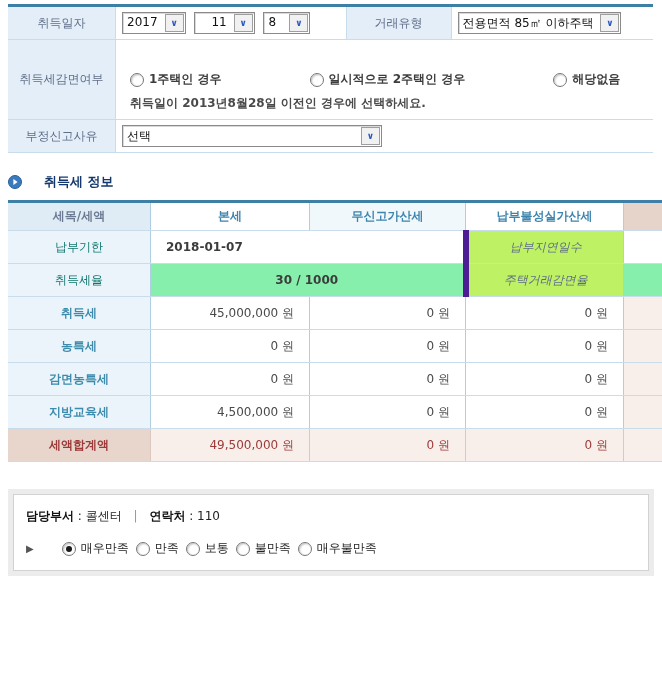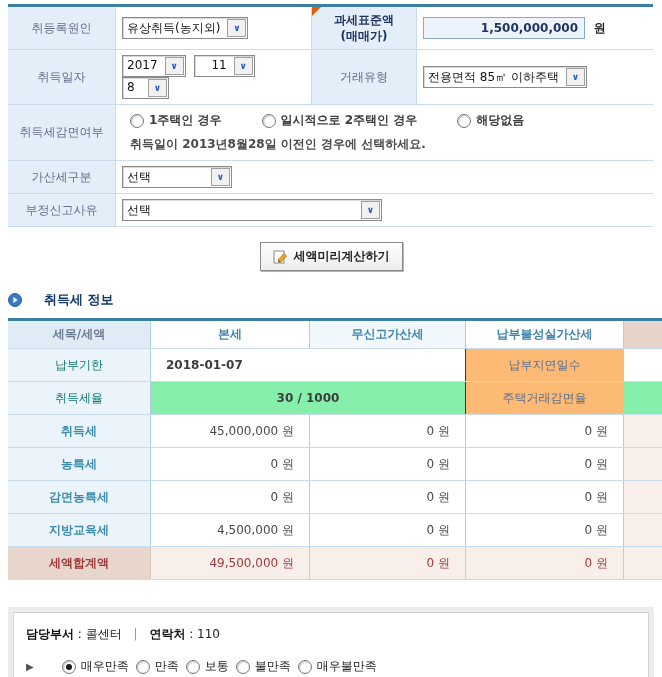--- a/index.html
+++ b/index.html
@@ -24,21 +24,21 @@
   .sel-btn{width:17px;background:#f1f1f1;border:1px solid #9f9f9f;margin:1px;display:flex;
            align-items:center;justify-content:center;color:#2a58c6;font-size:9px;font-weight:bold;}
 
   
   .radio{display:inline-block;width:12px;height:12px;border:1px solid #777;border-radius:50%;
          background:#fff;box-shadow:inset 1px 1px 2px #c2c2c2;vertical-align:-2px;margin-right:5px;flex:none;}
   .radio.checked{position:relative;}
   .radio.checked::after{content:"";position:absolute;left:3px;top:3px;width:6px;height:6px;background:#1a1a1a;border-radius:50%;}
   .radio-row{display:flex;align-items:center;}
   .radio-opt{display:flex;align-items:center;font-weight:bold;color:#3c3c3c;white-space:nowrap;}
-  .exemption-opts{gap:40px;padding:2px 0 1px 8px;}
+  .exemption-opts{gap:88px;padding:2px 0 1px 8px;margin-top:24px;}
   .exemption-note{font-weight:bold;color:#4a4a4a;padding:6px 0 2px 8px;}
 
   
   .btn-row{text-align:center;margin-top:15px;}
   .calc-btn{display:inline-flex;align-items:center;gap:6px;background:linear-gradient(#ffffff,#ececec);
             border:1px solid #8a8a8a;box-shadow:1px 1px 0 #b5b5b5;padding:5px 12px;font-weight:bold;
             font-size:12px;color:#222;cursor:pointer;font-family:"DejaVu Sans",sans-serif;}
 
   
   .sec-title{display:flex;align-items:center;gap:22px;margin:20px 0 0 8px;color:#14386b;font-weight:bold;font-size:13px;}
@@ -46,21 +46,21 @@
   
   .rt{width:645px;margin:9px 0 0 8px;border-collapse:collapse;border-top:3px solid #3e7fa5;table-layout:fixed;}
   .rt th,.rt td{border-bottom:1px solid #c9dcec;font-size:12px;height:32px;padding:0 15px;}
   .rt tr.head th{height:27px;font-weight:bold;}
   .c0{width:112px;} .c1{width:128px;} .c2{width:125px;} .c3{width:127px;} .c4{width:153px;}
   .h-lbl{background:#dfecf5;color:#6b7a92;border-right:1px solid #aecfe2;}
   .h-w{background:#fff;color:#3e84ad;border-right:1px solid #aecfe2;}
   .h-b{background:#f0f8fb;color:#3e84ad;border-right:1px solid #aecfe2;}
   .h-pink{background:#e6d3c9;color:#9c3a3a;}
   .row-lbl{background:#eaf4fa;color:#0f766e;text-align:center;border-right:1px solid #aecfe2;}
-  .mid-lbl{background:#fdba74;color:#5f6e88;text-align:center;border-left:1px solid #4c1d95;border-right:1px solid #aecfe2;}
+  .mid-lbl{background:#bef264;color:#5f6e88;text-align:center;border-left:6px solid #4c1d95;border-right:1px solid #aecfe2;font-style:italic;}
   .val-l{text-align:left;padding-left:14px;font-weight:bold;color:#3c3c3c;background:#fff;}
   .val-c{text-align:center;font-weight:bold;color:#3c3c3c;background:#86efac;}
   .val-r{text-align:right;padding-right:12px;font-weight:bold;color:#3c3c3c;background:#fff;}
   .t-lbl{background:#eaf4fa;color:#3e8cad;font-weight:bold;text-align:center;border-right:1px solid #aecfe2;}
   .t-val{background:#fff;text-align:right;padding-right:10px;color:#4a4a4a;border-right:1px solid #aecfe2;}
   .t-pink{background:#f8efea;text-align:right;padding-right:10px;color:#9c4040;border-left:1px solid #ddc8bd;}
   .tot-lbl{background:#e8d5cb;color:#9c3a3a;font-weight:bold;text-align:center;border-right:1px solid #ddc8bd;}
   .tot-val{background:#f8efea;text-align:right;padding-right:10px;color:#9c3a3a;border-right:1px solid #ddc8bd;}
   .tot-pink{background:#f8efea;text-align:right;padding-right:10px;color:#9c3a3a;}
 
@@ -76,38 +76,20 @@
   .survey-opts .radio-opt{font-weight:normal;color:#222;}
   .tri{color:#555;font-size:10px;}
 </style>
 </head>
 <body>
 
 <div class="page">
 
   <table class="ft">
     <tbody>
-        <tr>
-      <td class="lbl">취등록원인</td>
-      <td style="width:183px;">
-        <span class="sel">
-          <span class="sel-text">유상취득(농지외)</span>
-          <span class="sel-btn">∨</span>
-        </span>
-      </td>
-      <td class="lbl2">
-        <span class="corner"></span>
-        <span>과세표준액</span><br>
-        <span>(매매가)</span>
-      </td>
-      <td>
-        <input class="money-input" value="1,500,000,000" style="">
-        <span class="won">원</span>
-      </td>
-    </tr>
     <tr>
       <td class="lbl">취득일자</td>
       <td>
         <span class="sel" style="margin-right:5px;">
           <span class="sel-text">2017</span>
           <span class="sel-btn">∨</span>
         </span>
         <span class="sel" style="margin-right:5px;padding-left:12px;">
           <span class="sel-text">11</span>
           <span class="sel-btn">∨</span>
@@ -139,50 +121,31 @@
           </span>
           <span class="radio-opt">
             <span class="radio"></span>
             <span>해당없음</span>
           </span>
         </div>
         <div class="exemption-note">취득일이 2013년8월28일 이전인 경우에 선택하세요.</div>
       </td>
     </tr>
     <tr>
-      <td class="lbl">가산세구분</td>
-      <td colspan="3">
-        <span class="sel" style="width:108px;justify-content:space-between;">
-          <span class="sel-text">선택</span>
-          <span class="sel-btn">∨</span>
-        </span>
-      </td>
-    </tr>
-    <tr>
       <td class="lbl">부정신고사유</td>
       <td colspan="3">
         <span class="sel" style="width:258px;justify-content:space-between;">
           <span class="sel-text">선택</span>
           <span class="sel-btn">∨</span>
         </span>
       </td>
     </tr>
   </tbody>
     </table>
 
-  <div class="btn-row">
-    <button class="calc-btn">
-      <svg width="15" height="14" viewBox="0 0 15 14">
-        <rect x="1" y="1" width="10" height="12" fill="#ffffff" stroke="#8a8a8a"></rect>
-        <path d="M5 10 L11 3.5 L13.5 6 L7.5 12.3 Z" fill="#f5a21b" stroke="#b96e12" stroke-width="0.8"></path>
-        <path d="M5 10 L5.6 12.6 L7.5 12.3 Z" fill="#5c3a13"></path>
-      </svg>
-      <span>세액미리계산하기</span>
-    </button>
-  </div>
 
   <div class="sec-title">
     <svg width="14" height="14" viewBox="0 0 14 14">
       <circle cx="7" cy="7" r="6.5" fill="#3a7bbf"></circle>
       <circle cx="7" cy="7" r="6.5" fill="none" stroke="#2a5f98"></circle>
       <path d="M5.4 4 L9.6 7 L5.4 10 Z" fill="#ffffff"></path>
     </svg>
     <span>취득세 정보</span>
   </div>
 

